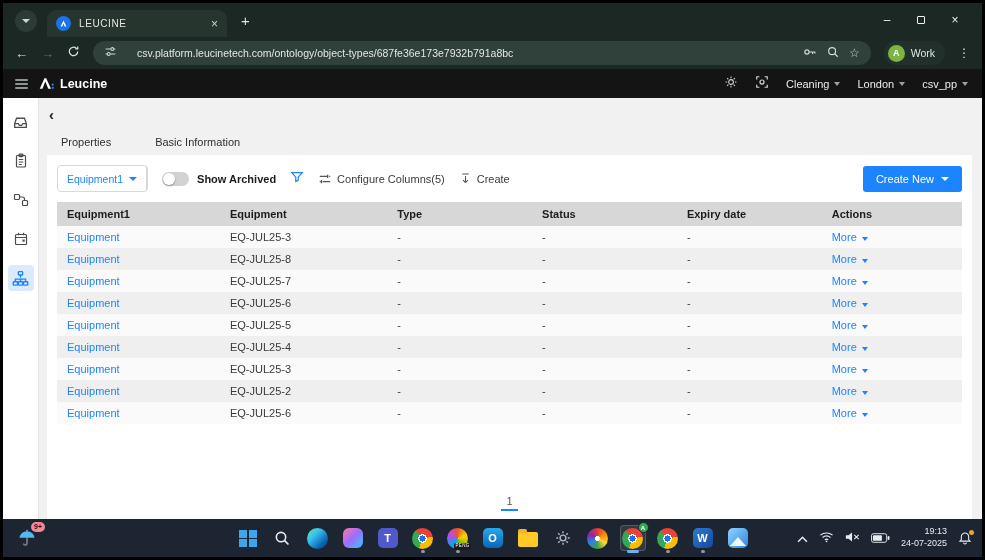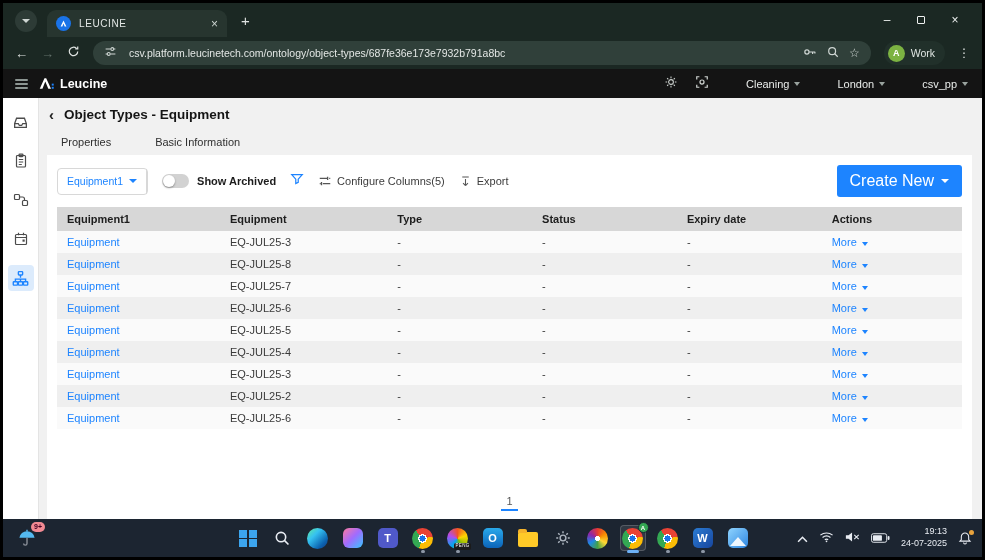--- a/index.html
+++ b/index.html
@@ -20,38 +20,38 @@
   .tab-close { color:#cdd5d1; font-size:12px; line-height:1; }
   .newtab { color:#dfe3e1; font-size:15px; margin:0 0 8px 14px; }
   .winctrl { margin-left:auto; display:flex; align-items:center; gap:0; height:100%; }
   .winbtn { width:34px; height:100%; display:flex; align-items:center; justify-content:center; color:#eef1f0; font-size:12px; }
   .restore-box { width:8px; height:8px; border:1.2px solid #eef1f0; border-radius:1px; }
 
   .addrbar { height:32px; background:#1b2823; display:flex; align-items:center; padding:0 12px; gap:13px; flex:0 0 auto; }
   .nav-ic { color:#dfe3e1; font-size:13px; }
   .nav-ic.dim { color:#62706a; }
   .omnibox { flex:1; height:24px; background:#30403a; border-radius:12px; display:flex; align-items:center;
-             gap:12px; padding:0 11px; }
+             gap:20px; padding:0 11px; }
   .url { color:#e2e6e4; font-size:10.5px; flex:1; white-space:nowrap; overflow:hidden; }
   .omni-right { display:flex; align-items:center; gap:10px; }
   .star { color:#cfd6d3; font-size:12px; }
   .profile-chip { height:24px; border-radius:12px; background:#21302a; display:flex; align-items:center; gap:6px; padding:0 10px 0 4px; }
   .avatar { width:17px; height:17px; border-radius:50%; background:#7cb342; color:#fff; font-size:9px; font-weight:bold;
             display:flex; align-items:center; justify-content:center; }
   .profile-label { color:#dfe5e2; font-size:10.5px; }
   .kebab { color:#dfe3e1; font-size:12px; letter-spacing:0; }
 
   
   .appheader { height:29px; background:#141414; display:flex; align-items:center; flex:0 0 auto; }
   .burger-cell { width:36px; display:flex; align-items:center; justify-content:center; }
   .burger { width:13px; }
   .burger i { display:block; height:2px; background:#8d9693; margin:2px 0; border-radius:1px; }
   .brand { display:flex; align-items:center; gap:6px; color:#fff; font-weight:bold; font-size:12.5px; }
   .hdr-right { margin-left:auto; display:flex; align-items:center; gap:17px; padding-right:14px; }
-  .hdr-menu { color:#e9ecea; font-size:11px; display:flex; align-items:center; gap:5px;margin-left:20px; }
+  .hdr-menu { color:#e9ecea; font-size:11px; display:flex; align-items:center; gap:5px; }
   .hdr-menu .caret { color:#9aa39f; border-top-width:4px; border-left-width:3.5px; border-right-width:3.5px; }
 
   
   .workspace { flex:1; display:flex; min-height:0; }
   .sidebar { width:36px; background:#fff; border-right:1px solid #e4e4e4; display:flex; flex-direction:column;
              align-items:center; padding-top:11px; gap:13px; flex:0 0 auto; }
   .side-ic { width:26px; height:26px; display:flex; align-items:center; justify-content:center; border-radius:4px; }
   .side-ic.active { background:#dcebfc; }
 
   .main { flex:1; background:#f1f1f1; display:flex; flex-direction:column; min-width:0; }
@@ -69,21 +69,21 @@
   .combo-btn { display:flex; align-items:center; gap:6px; padding:0 9px; color:#1d84ff; font-size:10.5px;
                border-right:1px solid #d8d8d8; }
   .combo-btn .caret { color:#1d84ff; }
   .search-input { border:0; outline:0; font-size:10.5px; padding:0 10px; width:118px; color:#333; background:transparent; }
   .search-input::placeholder { color:#9b9b9b; }
   .toggle { width:27px; height:14px; border-radius:8px; background:#d2d2d2; position:relative; flex:0 0 auto; }
   .toggle .knob { position:absolute; left:1px; top:1px; width:12px; height:12px; border-radius:50%; background:#fff;
                   box-shadow:0 1px 2px rgba(0,0,0,.35); }
   .tool-label { font-size:11px; color:#1c1c1c; font-weight:bold; margin-left:-6px; }
   .tool-btn { display:flex; align-items:center; gap:5px; font-size:11px; color:#3c3c3c; }
-  .create-btn { margin-left:auto; background:#1d84ff; color:#fff; font-size:16px; padding:7px 13px; border-radius:3px;
+  .create-btn { margin-left:auto; background:#1d84ff; color:#fff; font-size:11px; padding:7px 13px; border-radius:3px;
                 display:flex; align-items:center; gap:7px; }
   .create-btn .caret { color:#fff; }
 
   .tablewrap { padding:2px 10px 0; flex:0 0 auto; }
   table { width:100%; border-collapse:collapse; table-layout:fixed; }
   th { background:#d7d7d7; text-align:left; font-size:11px; color:#1d1d1d; padding:6px 10px; font-weight:bold; }
   td { font-size:11px; color:#3a3a3a; padding:5px 10px; }
   tbody tr:nth-child(odd) { background:#fafafa; }
   tbody tr:nth-child(even) { background:#efefef; }
   .cell-link { color:#1d84ff; text-decoration:none; }
@@ -284,21 +284,20 @@
             <rect x="6" y="11" width="4" height="3.2" rx="0.6"></rect>
             <rect x="10.8" y="11" width="4" height="3.2" rx="0.6"></rect>
           <path d="M8 4.7v2.6M3.2 11V8.6h9.6V11M8 8.6V11"></path>
         </svg>
       </span>
     </div>
 
     <div class="main">
       <div class="pagetitle-row">
         <span class="back-chip">‹</span>
-        <span class="pagetitle">Object Types - Equipment</span>
       </div>
 
       <div class="tabs">
         <span class="ptab">Properties</span>
         <span class="ptab">Basic Information</span>
       </div>
 
       <div class="card">
         <div class="toolbar">
           <div class="combo">
@@ -320,21 +319,21 @@
             <svg width="14" height="14" viewBox="0 0 16 16" fill="none" stroke="#555" stroke-width="1.3">
               <path d="M2 5h8.5M12.8 5H14M2 11h1.2M5.5 11H14"></path>
                 <path d="M11 3.2v3.6M4 9.2v3.6" stroke-width="1.5"></path>
             </svg>
             <span>Configure Columns(5)</span>
           </span>
           <span class="tool-btn">
             <svg width="13" height="13" viewBox="0 0 16 16" fill="none" stroke="#555" stroke-width="1.3">
               <path d="M4 2.5h8M8 5v8M8 13l-3-3M8 13l3-3"></path>
             </svg>
-            <span>Export</span>
+            <span>Create</span>
           </span>
           <span class="create-btn">
             <span>Create New</span>
             <span class="caret"></span>
           </span>
         </div>
 
         <div class="tablewrap">
           <table>
             <colgroup>

